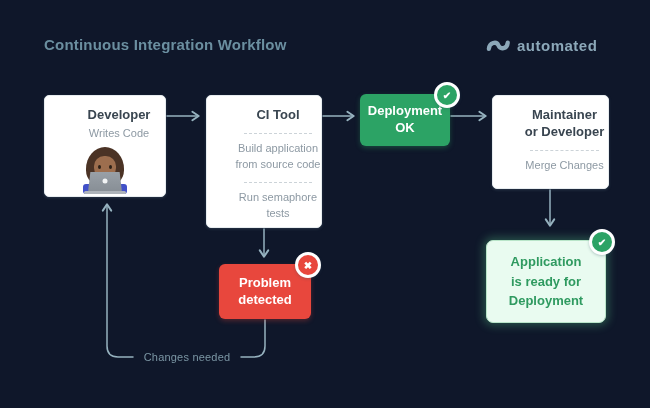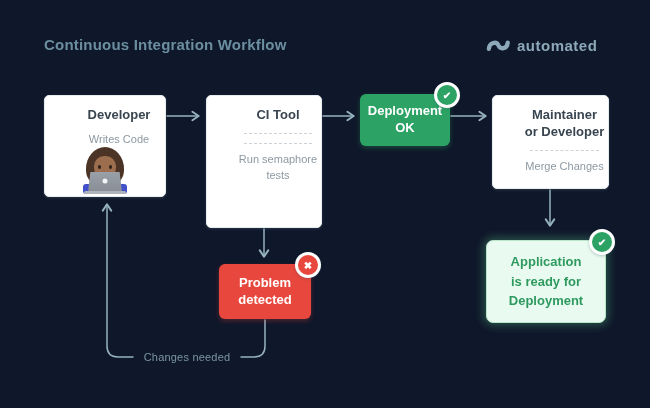--- a/index.html
+++ b/index.html
@@ -30,21 +30,21 @@
   .problem{left:219px;top:264px;width:92px;height:55px;background:#e8473d;color:#fff;
       display:flex;align-items:center;justify-content:center;
       box-shadow:0 2px 5px rgba(232,71,61,.3);}
   .ready{left:486px;top:240px;width:120px;height:83px;background:#e9fbf0;
       border:1px solid #b9e5c9;border-radius:7px;color:#2f9a60;
       display:flex;align-items:center;justify-content:center;
       box-shadow:0 0 9px 3px rgba(88,194,134,.33);}
 
   .node-title{font-size:13px;font-weight:bold;color:#394550;margin-top:11px;
       line-height:1.3;white-space:pre-line;}
-  .node-sub{font-size:11px;color:#8d99a3;margin-top:8px;line-height:1.45;white-space:pre-line;}
+  .node-sub{font-size:11px;color:#8d99a3;margin-top:2px;line-height:1.45;white-space:pre-line;}
   .dashed{border:0;border-top:1px dashed #ccd3d8;margin:9px 9px 7px 9px;}
   .pill-label{font-size:13px;font-weight:bold;line-height:1.3;white-space:pre-line;}
   .ready .pill-label{line-height:1.5;text-align:center;}
 
   .badge{position:absolute;top:-12px;right:-10px;width:20px;height:20px;border-radius:50%;
       border:3px solid #fff;display:flex;align-items:center;justify-content:center;
       font-size:10px;font-weight:bold;color:#fff;box-shadow:0 1px 3px rgba(50,80,95,.3);}
   .badge-green{background:#2ca365;}
   .badge-red{background:#e8473d;}
 
@@ -111,20 +111,22 @@
       <div class="laptop">
         <div class="laptop-dot"></div>
       </div>
       <div class="laptop-base"></div>
     </div>
   </div>
 
   <div class="node white ci">
     <div class="node-title">CI Tool</div>
     <hr class="dashed">
+    <div class="node-sub">Build application
+from source code</div>
     <hr class="dashed">
     <div class="node-sub">Run semaphore
 tests</div>
   </div>
 
   <div class="node ok">
     <span class="pill-label">Deployment
 OK</span>
     <span class="badge badge-green">✔</span>
   </div>

